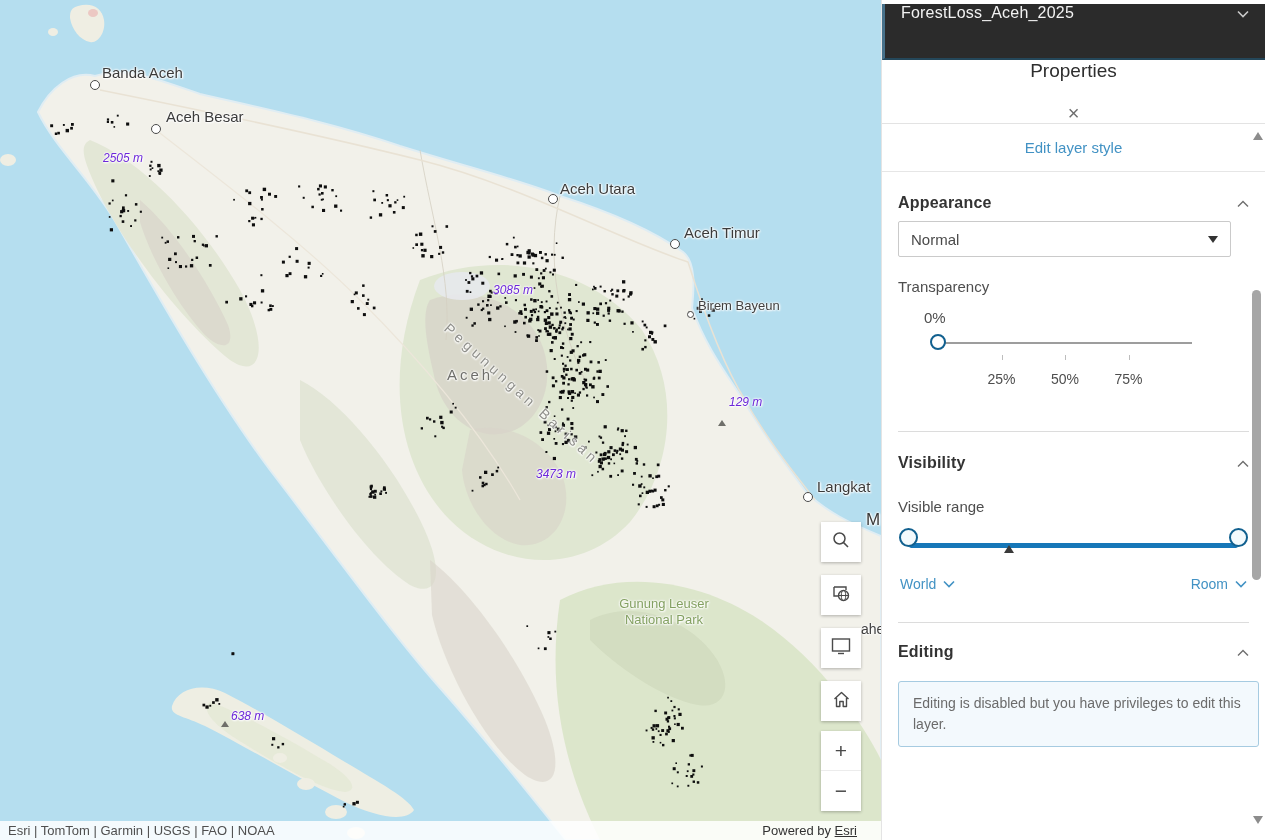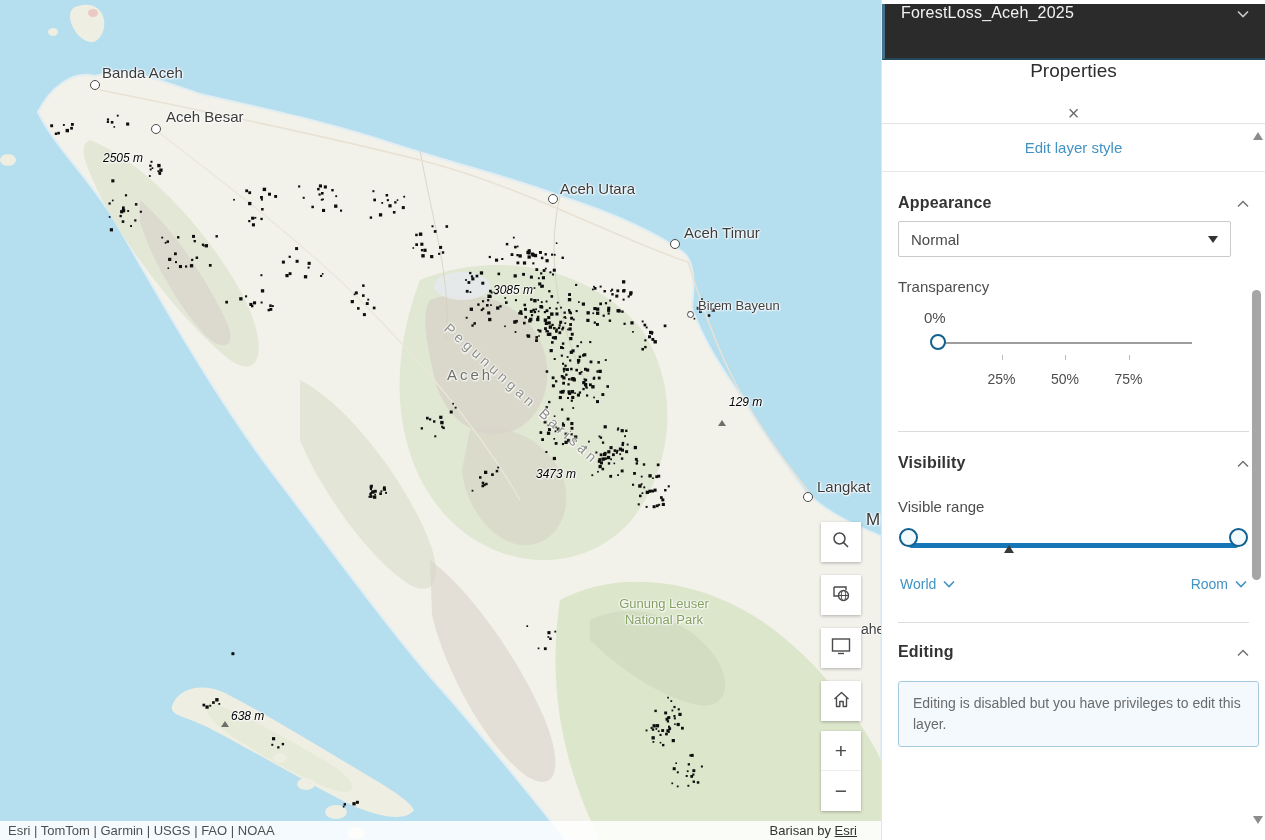--- a/index.html
+++ b/index.html
@@ -8,21 +8,21 @@
 
   
   .map-area { position:relative; width:881px; height:840px; overflow:hidden; background:#b5deef; }
   .map-area svg.terrain { position:absolute; left:0; top:0; }
   #map-labels { position:absolute; left:0; top:0; width:881px; height:840px; pointer-events:none; }
   .mlabel { position:absolute; white-space:pre; text-shadow:0 0 2px #fff,0 0 2px #fff,0 0 3px #fff,1px 1px 2px #fff; }
   .lbl-city { font-size:15px; color:#3b3b3b; }
   .lbl-city-small { font-size:13px; color:#3f3f3f; }
   .lbl-city-frag { font-size:17px; color:#393939; }
   .lbl-city-frag-small { font-size:14px; color:#3f3f3f; }
-  .lbl-elev { font-size:12px; font-style:italic; color:#000000; }
+  .lbl-elev { font-size:12px; font-style:italic; color:#6d28d9; }
   .lbl-region { font-size:15px; color:#6e6e6a; letter-spacing:3px; }
   .lbl-range { font-size:14px; color:#8f8f8a; letter-spacing:4px; transform-origin:left top; }
   .lbl-park { font-size:13px; color:#83a061; text-align:center; line-height:1.2; }
   .city-marker { position:absolute; border:1.6px solid #4a4a4a; background:#fff; border-radius:50%; }
   .elev-marker { position:absolute; width:0; height:0; border-left:4px solid transparent; border-right:4px solid transparent; border-bottom:6px solid #6f6f6a; }
 
   
   .map-toolbar { position:absolute; left:821px; top:522px; width:40px; }
   .mt-btn { width:40px; height:40px; background:#fff; box-shadow:0 1px 3px rgba(0,0,0,.28); display:flex; align-items:center; justify-content:center; margin-bottom:13px; cursor:pointer; color:#4a4a4a; }
   .mt-group { width:40px; background:#fff; box-shadow:0 1px 3px rgba(0,0,0,.28); margin-top:-3px; }
@@ -885,21 +885,21 @@
         </span>
       </div>
       <div class="mt-group">
         <div class="mt-zbtn">+</div>
         <div class="mt-zbtn">−</div>
       </div>
     </div>
 
     <div class="attribution">
       <span>Esri | TomTom | Garmin | USGS | FAO | NOAA</span>
-      <span class="pw"><span>Barisan by </span><a>Esri</a></span>
+      <span class="pw"><span>Powered by </span><a>Esri</a></span>
     </div>
   </div>
 
   <div class="side-panel">
 
     <div class="panel-header">
       <span class="title">ForestLoss_Aceh_2025</span>
       <span>
         <svg class="chev" viewBox="0 0 12 8">
             <path d="M1 1.5 L6 6.5 L11 1.5" fill="none" stroke="#c9c9c9" stroke-width="1.6"></path>

